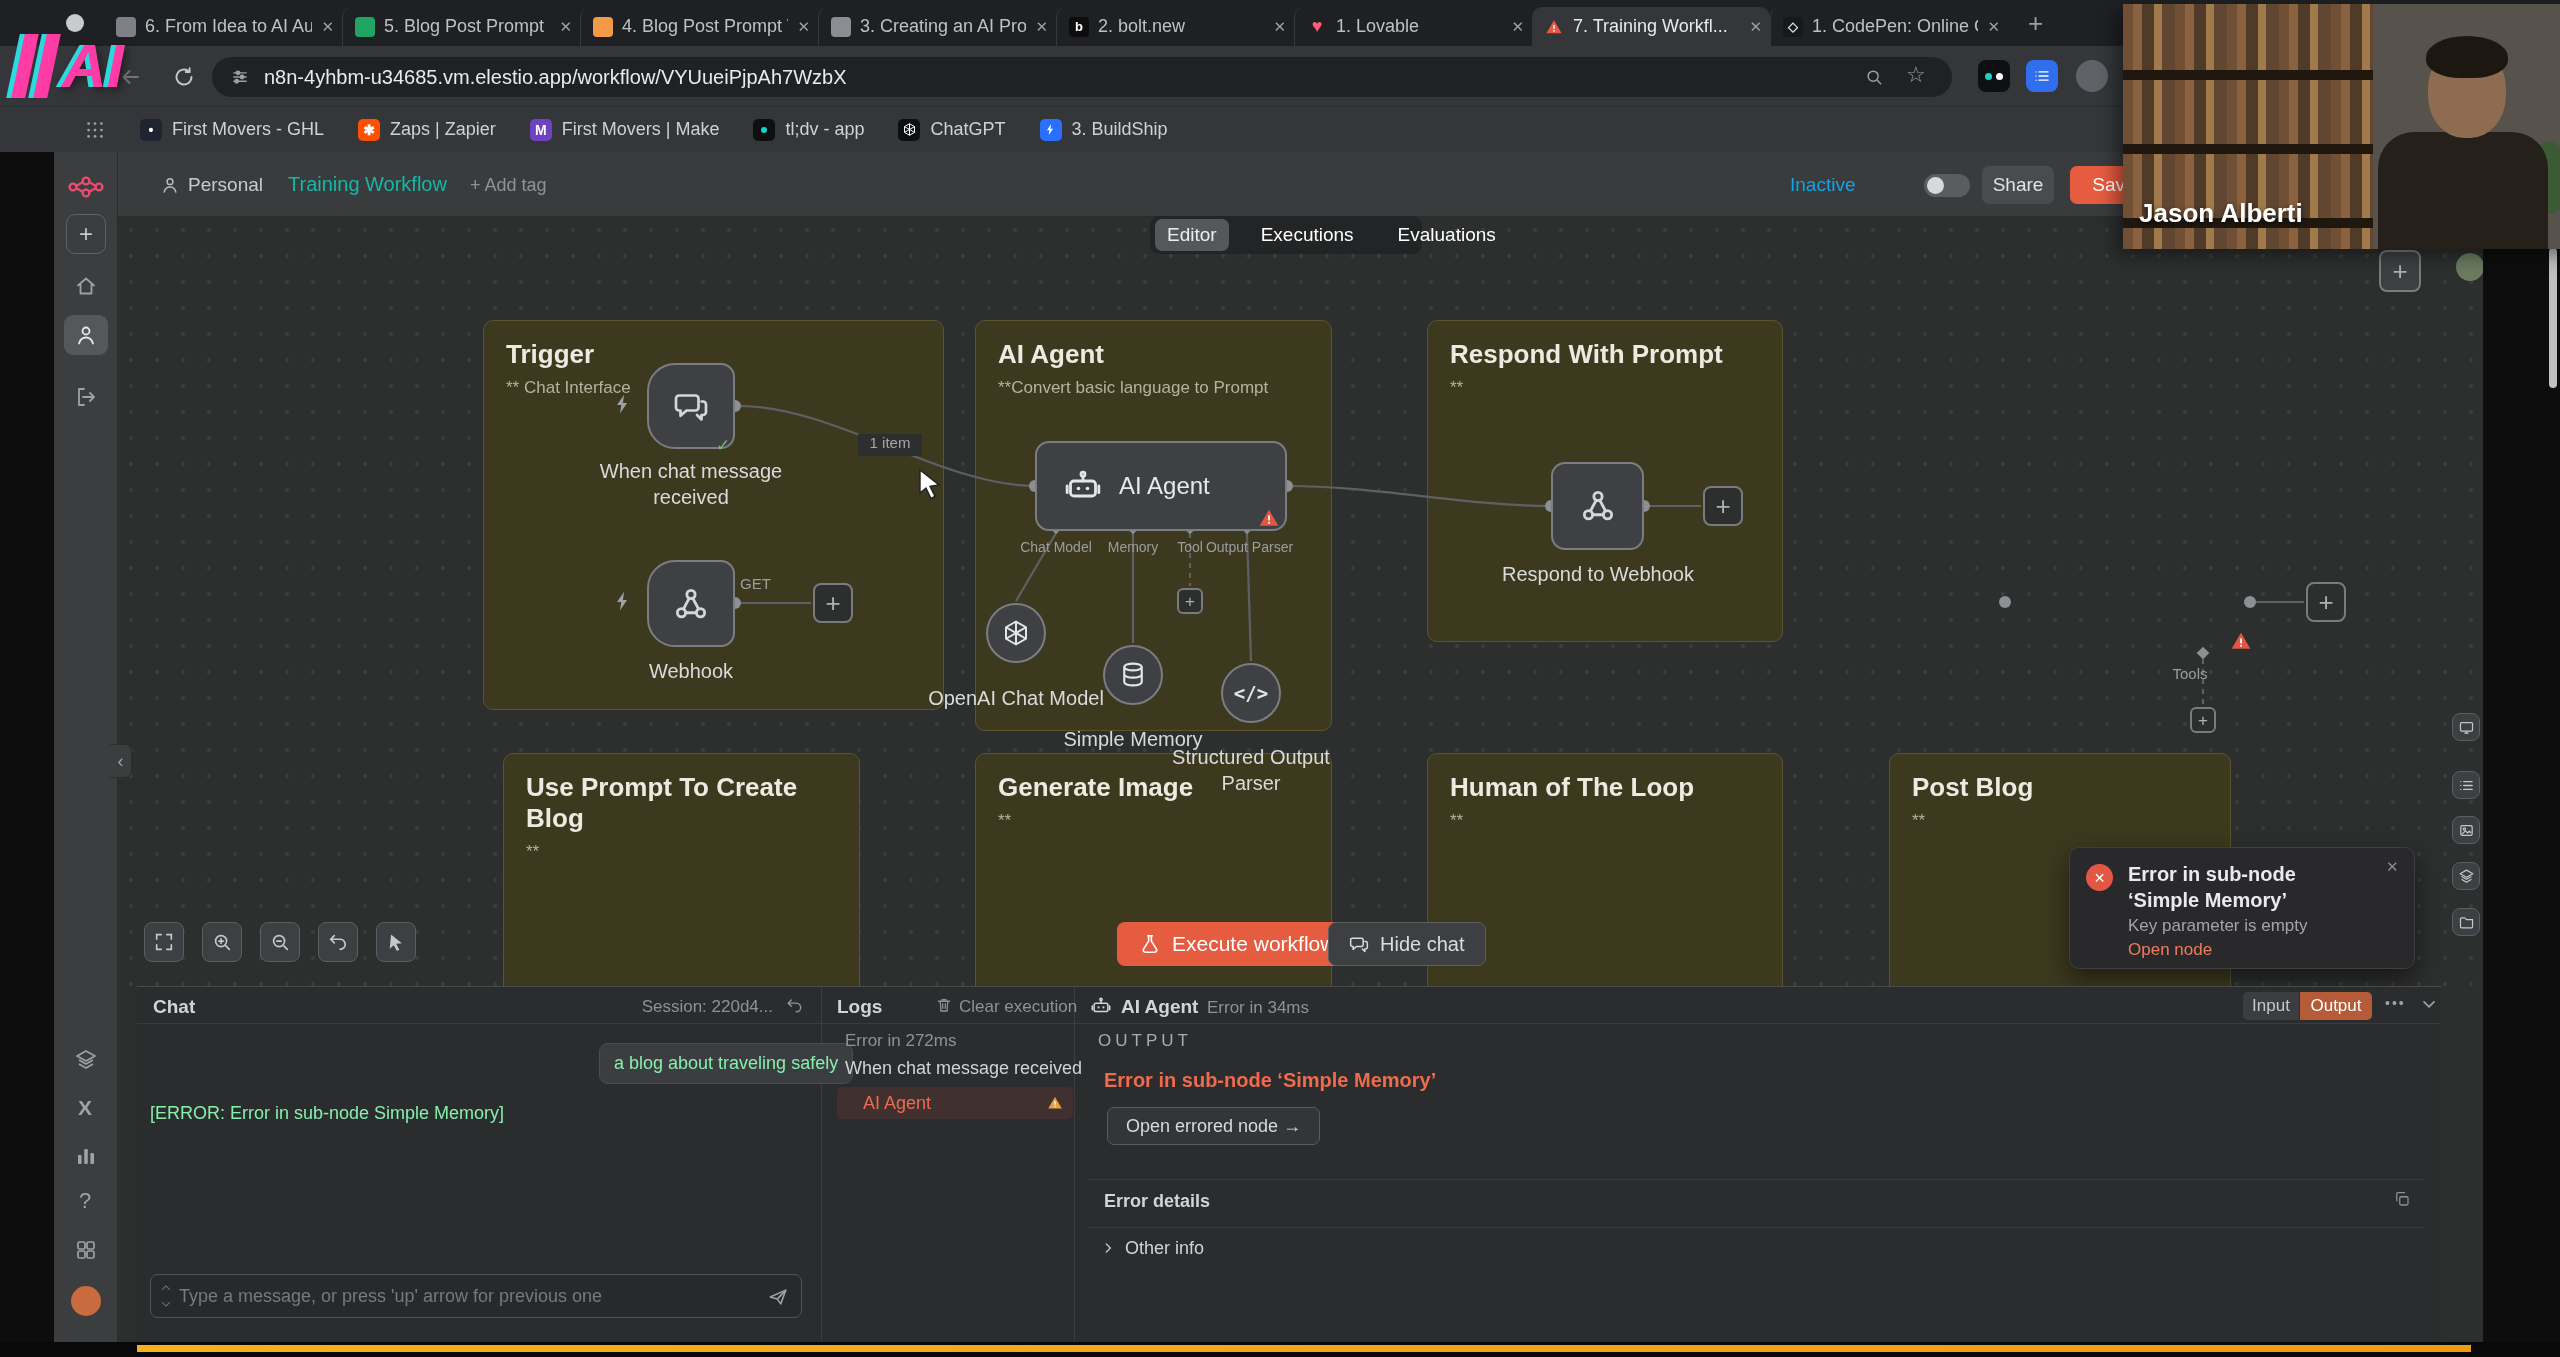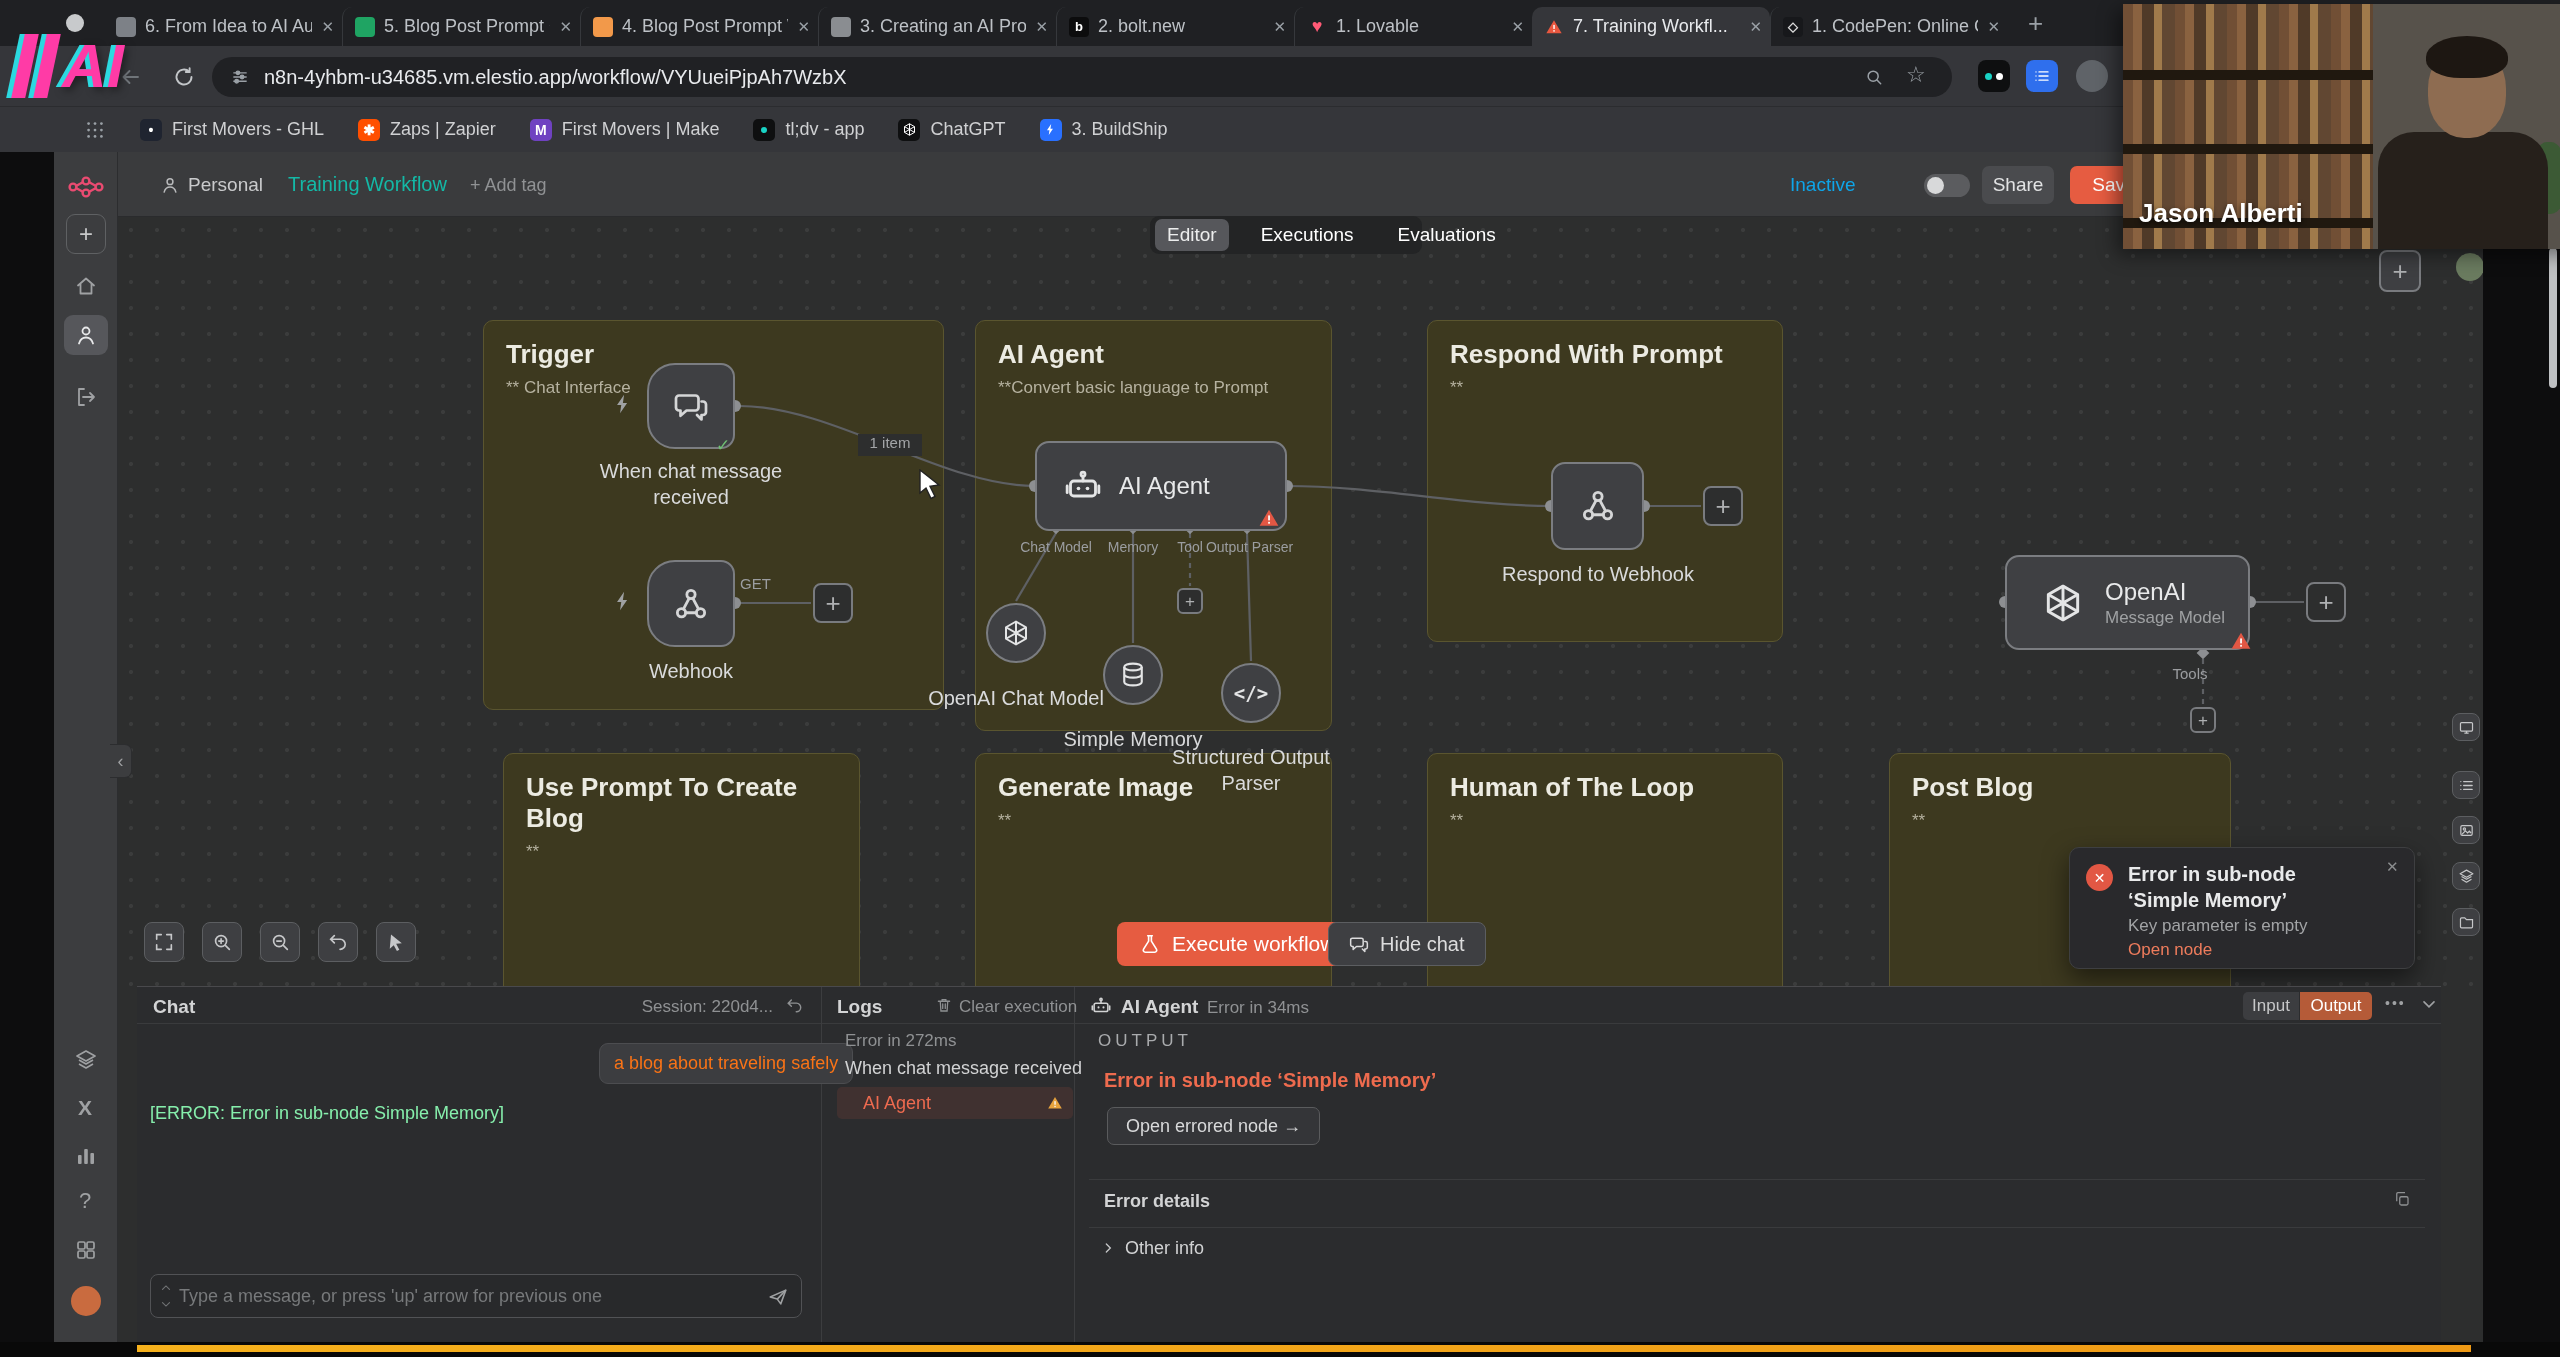--- a/index.html
+++ b/index.html
@@ -519,29 +519,20 @@
       <div class="nlabel" style="left:1023px;top:527px;width:220px">Structured Output Parser</div>
 
       <div class="node" style="left:1433px;top:245px;width:93px;height:88px">
         <svg class="ic" width="38" height="38" style="color:#d5d6d7">
             <use href="#i-webhook"></use>
           </svg>
       </div>
       <div class="nlabel" style="left:1370px;top:344px;width:220px">Respond to Webhook</div>
       <div class="plusbox" style="left:1585px;top:269px;width:40px;height:40px">+</div>
 
-      <div class="node" style="left:1887px;top:338px;width:245px;height:95px;justify-content:flex-start;padding-left:34px;gap:20px">
-        <svg class="ic" width="44" height="44" style="color:#e4e5e6">
-            <use href="#i-openai"></use>
-          </svg>
-        <span style="display:flex;flex-direction:column;line-height:1.25">
-          <span style="font-size:24px;color:#e8e9ea">OpenAI</span>
-          <span style="font-size:17px;color:#9fa1a3">Message Model</span>
-        </span>
-      </div>
       <svg class="ic abs" style="left:2112px;top:413px;color:#e25744" width="22" height="22">
           <use href="#i-warn"></use>
         </svg>
       <div class="plusbox" style="left:2188px;top:365px;width:40px;height:40px">+</div>
       <span class="tiny" style="left:2042px;top:448px;width:60px;font-size:15px">Tools</span>
       <div class="plusbox" style="left:2072px;top:490px;width:26px;height:26px;font-size:17px;border-radius:6px">+</div>
 
       <div class="cbtn" style="left:26px;top:705px">
           <svg class="ic" width="22" height="22">
             <use href="#i-fit"></use>
@@ -625,21 +616,21 @@
     <div class="abs bpanel">
       <div class="abs" style="left:0;top:36px;width:2304px;height:1px;background:#3a3b3d"></div>
       <div class="abs" style="left:684px;top:0;width:1px;height:356px;background:#3c3d3f"></div>
       <div class="abs" style="left:937px;top:0;width:1px;height:356px;background:#3c3d3f"></div>
 
       <span class="ptitle" style="left:16px;top:9px">Chat</span>
       <span class="pgray" style="left:416px;top:10px;width:220px;text-align:right">Session: 220d4...</span>
       <svg class="ic abs" style="left:648px;top:9px;color:#8f9193" width="19" height="19">
           <use href="#i-undo"></use>
         </svg>
-      <div class="abs" style="left:462px;top:56px;max-width:320px;padding:9px 14px;background:#3c3d40;border:1px solid #4c4d50;border-radius:9px;font-size:18px;color:#f97316;white-space:nowrap">a blog about traveling safely</div>
+      <div class="abs" style="left:462px;top:56px;max-width:320px;padding:9px 14px;background:#3c3d40;border:1px solid #4c4d50;border-radius:9px;font-size:18px;color:#86efac;white-space:nowrap">a blog about traveling safely</div>
       <div class="abs" style="left:13px;top:116px;font-size:18px;color:#86efac">[ERROR: Error in sub-node Simple Memory]</div>
       <div class="abs" style="left:13px;top:287px;width:652px;height:44px;background:#28292b;border:1px solid #515255;border-radius:8px">
         <svg class="ic abs" style="left:8px;top:6px;color:#6f7173;transform:rotate(180deg)" width="14" height="14">
             <use href="#i-chevd"></use>
           </svg>
         <svg class="ic abs" style="left:8px;top:22px;color:#6f7173" width="14" height="14">
             <use href="#i-chevd"></use>
           </svg>
         <input class="abs" style="left: 28px; top: 1px; width: 580px; height: 40px; background: transparent; border: none; outline: none; color: rgb(214, 215, 216); font-size: 18px; font-family: &quot;Liberation Sans&quot;, sans-serif;" placeholder="Type a message, or press 'up' arrow for previous one">
         <svg class="ic abs" style="left:616px;top:11px;color:#9fa1a3" width="22" height="22">

